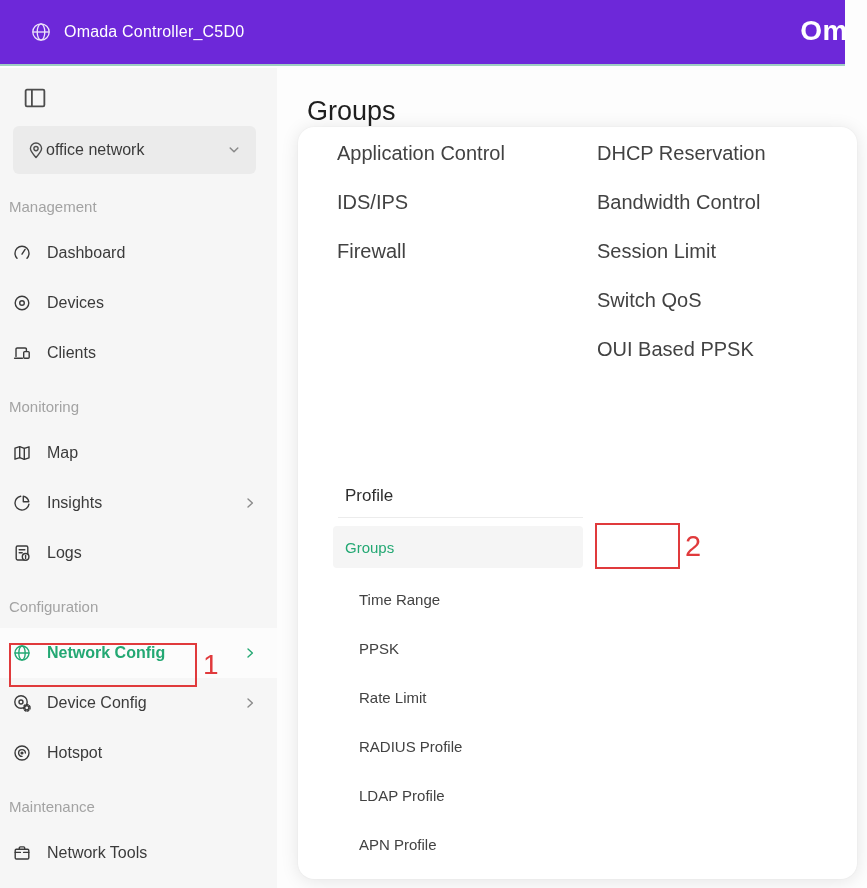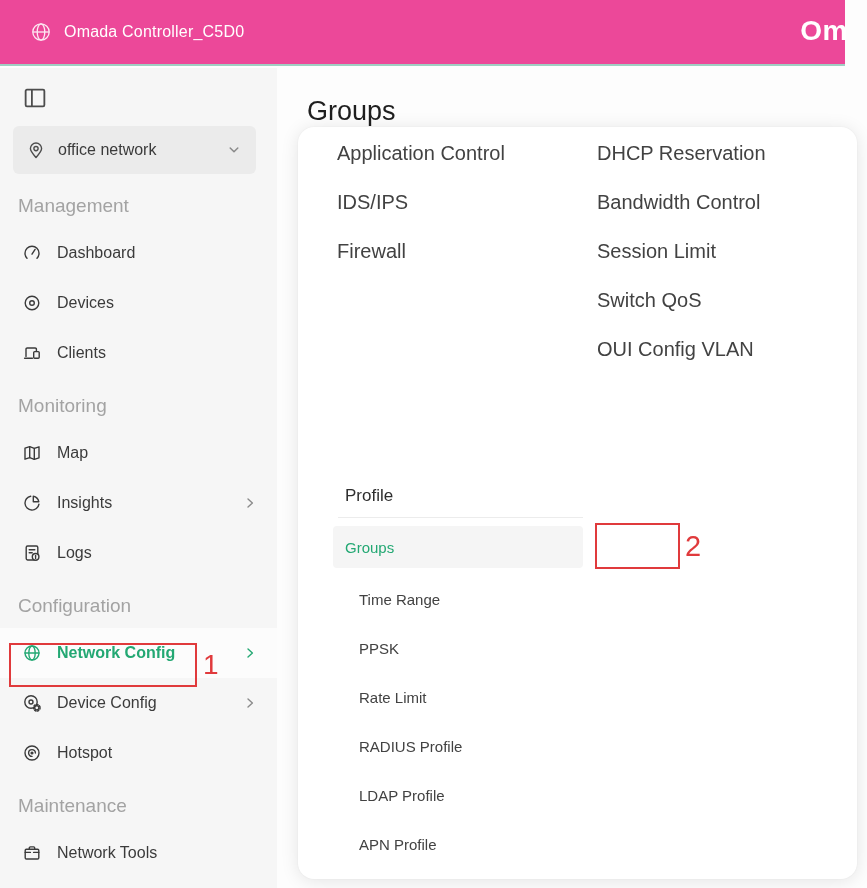--- a/index.html
+++ b/index.html
@@ -2,41 +2,41 @@
 <html><head>
 <meta charset="utf-8">
 <style>
   * { margin:0; padding:0; box-sizing:border-box; }
   html,body { width:867px; height:888px; overflow:hidden; background:#fdfdfd;
     font-family:"Liberation Sans", sans-serif; -webkit-font-smoothing:antialiased; }
   #app { position:relative; width:867px; height:888px; overflow:hidden; background:#fdfdfd; }
 
   
   .header { position:absolute; left:0; top:0; width:845px; height:66px;
-    background:#ec4899; border-bottom:2px solid #9fcfc2;
+    background:#6d28d9; border-bottom:2px solid #9fcfc2;
     display:flex; align-items:center; z-index:20; }
   .header .globe { margin-left:30px; width:22px; height:22px; opacity:.88; flex:0 0 auto; }
   .header .title { margin-left:12px; color:#ffffff; font-size:16px; letter-spacing:.2px; }
   .header .logo { position:absolute; right:-3px; top:15px; color:#ffffff;
     font-size:28px; font-weight:600; letter-spacing:.5px; }
 
   
   .sidebar { position:absolute; left:0; top:68px; width:277px; height:820px;
     background:#f6f6f6; z-index:5; overflow:hidden; }
   .collapse-btn { margin:17px 0 0 22px; width:26px; height:26px; color:#4d4d4d; cursor:pointer; }
   .site-selector { margin:15px 0 0 13px; width:243px; height:48px; background:#ebebeb;
     border-radius:6px; display:flex; align-items:center; cursor:pointer; }
   .site-selector .pin { margin-left:13px; width:20px; height:20px; color:#4d4d4d; flex:0 0 auto; }
-  .site-selector .site-name { margin-left:12px; font-size:16px; color:#3b3b3b; }
+  .site-selector .site-name { margin-left:0; font-size:16px; color:#3b3b3b; }
   .site-selector .chev-down { margin-left:auto; margin-right:14px; width:16px; height:16px; color:#8a8a8a; }
 
   .section-label { height:44px; margin-top:6px; display:flex; align-items:center;
-    padding-left:18px; color:#a3a3a3; font-size:19px; }
+    padding-left:9px; color:#a3a3a3; font-size:15px; }
   .section-label.first { margin-top:10px; }
-  .side-item { height:50px; display:flex; align-items:center; padding-left:22px;
+  .side-item { height:50px; display:flex; align-items:center; padding-left:12px;
     color:#3b3b3b; font-size:16px; cursor:pointer; }
   .side-item .icn { width:20px; height:20px; flex:0 0 auto; display:block; }
   .side-item .lbl { margin-left:15px; }
   .side-item .chev { margin-left:auto; margin-right:20px; width:14px; height:14px; color:#8a8a8a; }
   .side-item.active { color:#23a873; background:#fcfcfc;font-weight:bold; }
   .side-item.active .chev { color:#23a873; }
 
   
   .main { position:absolute; left:277px; top:68px; width:590px; height:820px; background:#fdfdfd; }
   .page-title { position:absolute; left:30px; top:28px; font-size:27px; font-weight:500;
@@ -235,21 +235,21 @@
       <div class="col col-left" id="col-left">
           <div class="menu-item">Application Control</div>
           <div class="menu-item">IDS/IPS</div>
           <div class="menu-item">Firewall</div>
         </div>
       <div class="col col-right" id="col-right">
           <div class="menu-item">DHCP Reservation</div>
           <div class="menu-item">Bandwidth Control</div>
           <div class="menu-item">Session Limit</div>
           <div class="menu-item">Switch QoS</div>
-          <div class="menu-item">OUI Config VLAN</div>
+          <div class="menu-item">OUI Based PPSK</div>
         </div>
       <div class="profile-block">
         <div class="profile-h">Profile</div>
         <div class="profile-divider"></div>
         <div class="profile-items" id="profile-items">
             <div class="profile-item active-row">Groups</div>
             <div class="profile-item">Time Range</div>
             <div class="profile-item">PPSK</div>
             <div class="profile-item">Rate Limit</div>
             <div class="profile-item">RADIUS Profile</div>

